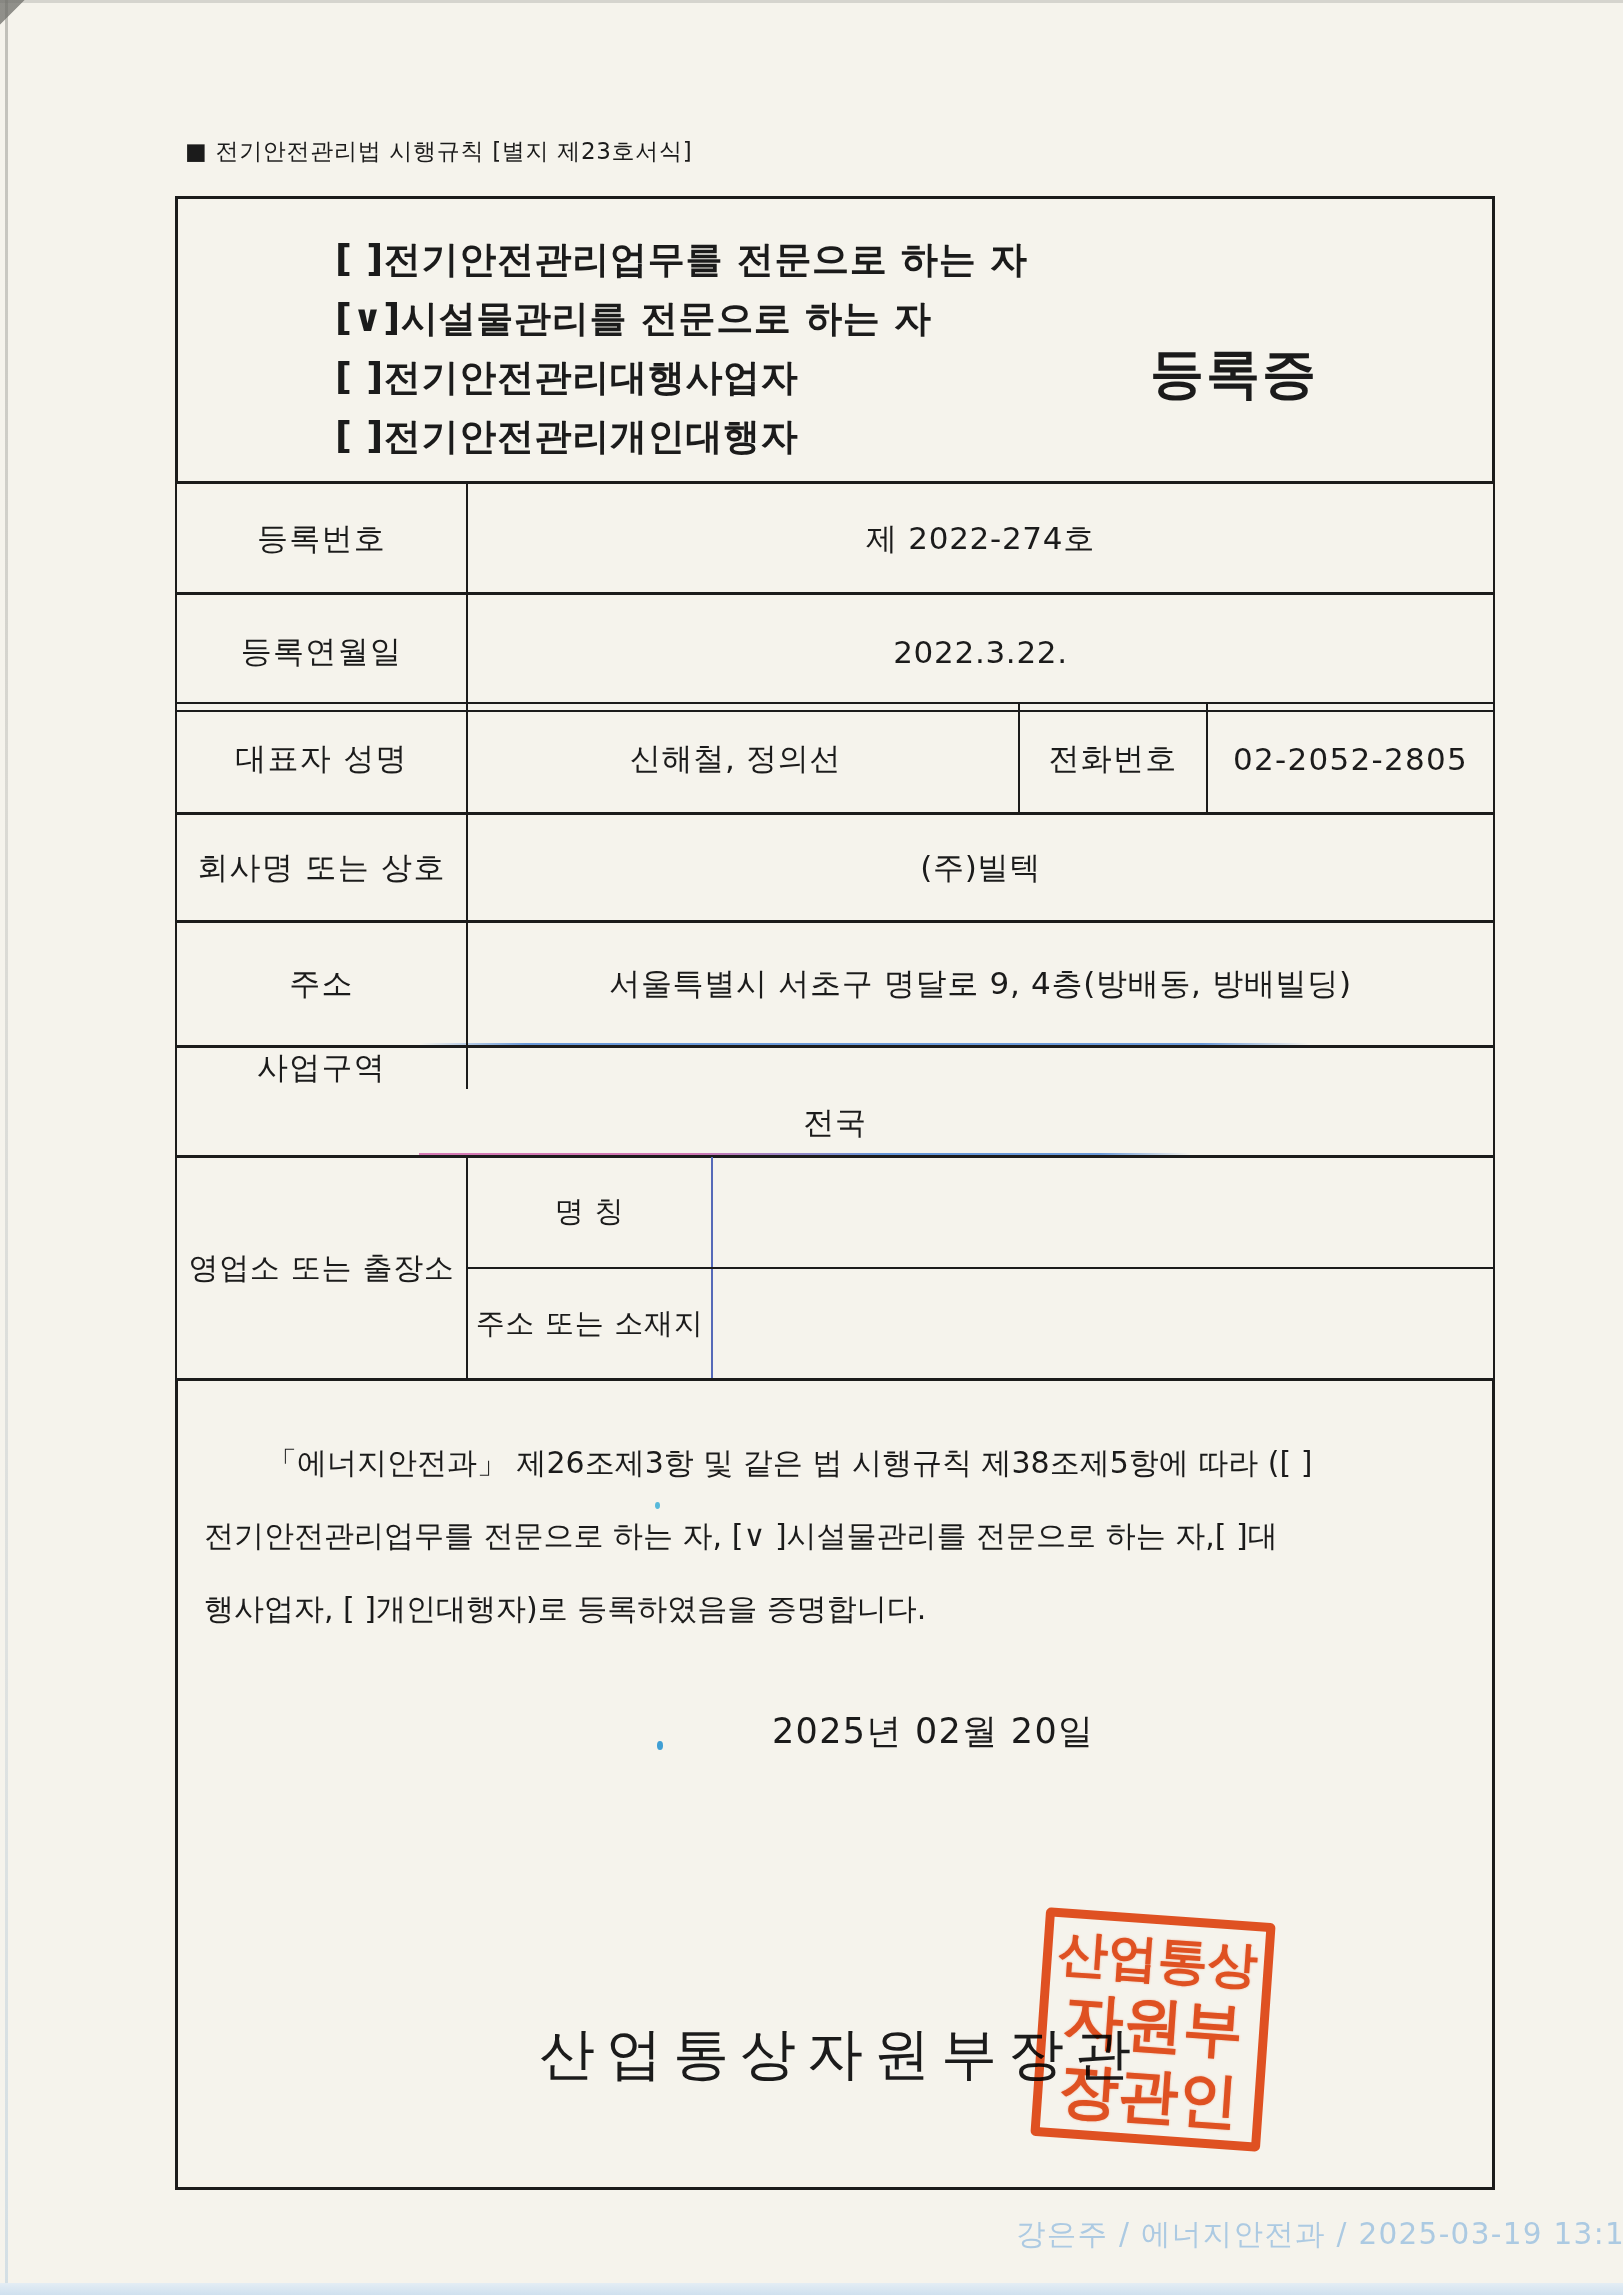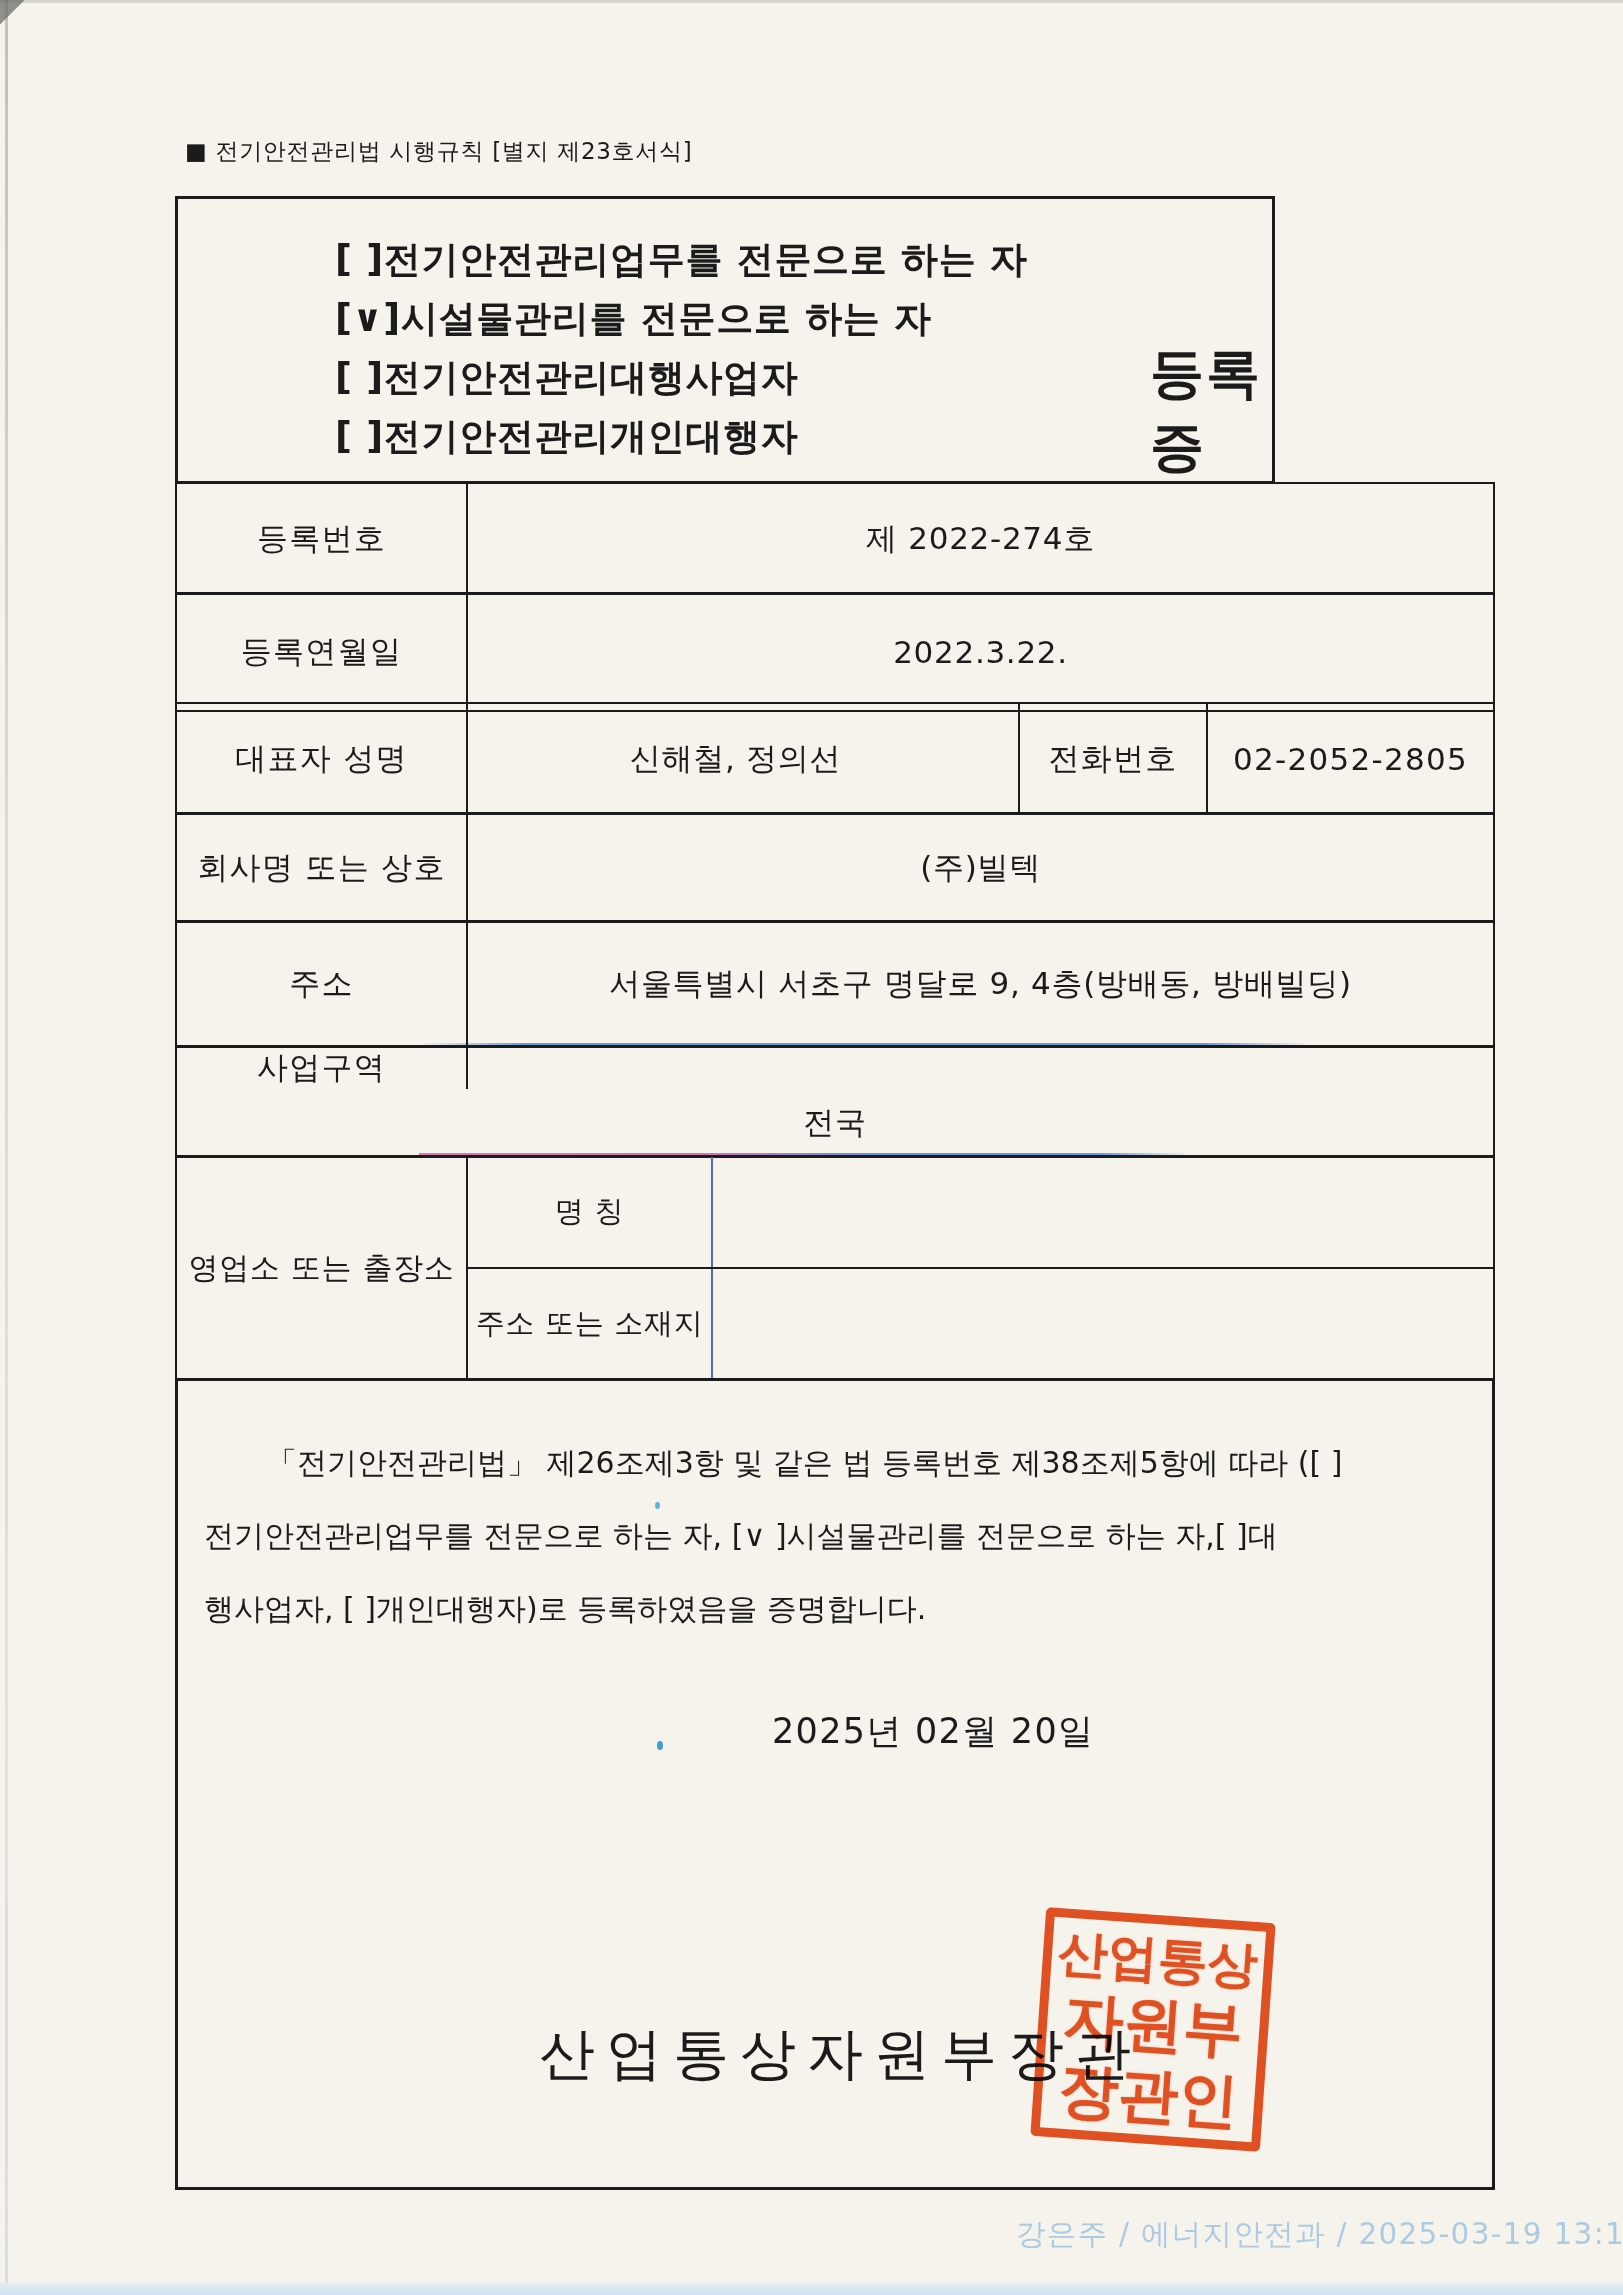--- a/index.html
+++ b/index.html
@@ -23,21 +23,21 @@
   .tint2{left:419px;top:1153px;width:772px;
     background:linear-gradient(90deg,rgba(212,115,178,.95) 0%,rgba(207,111,176,.95) 35%,rgba(91,143,216,.95) 60%,rgba(91,143,216,.9) 88%,rgba(91,143,216,0) 100%);}
   .speck{position:absolute;border-radius:50%;}
   .speck1{left:655px;top:1502px;width:5.2px;height:7.2px;background:#30aad6;opacity:.8;}
   .speck2{left:657px;top:1741px;width:5.9px;height:8.5px;background:#1f8fd0;opacity:.85;}
 
   
   .form-header{position:absolute;left:185px;top:136px;font-size:23px;font-weight:500;letter-spacing:0.7px;}
 
   
-  .title-box{position:absolute;left:175px;top:196px;width:1100px;height:288px;border:3.3px solid #1b1b1b;}
+  .title-box{position:absolute;left:175px;top:196px;width:1320px;height:288px;border:3.3px solid #1b1b1b;}
   .options{position:absolute;left:157px;top:31px;display:flex;flex-direction:column;}
   .option{height:59px;display:flex;align-items:center;font-size:37px;font-weight:700;letter-spacing:0.7px;white-space:nowrap;}
   .cert-title{position:absolute;left:972px;top:139px;font-size:54px;font-weight:800;letter-spacing:2px;}
 
   
   .trow{position:absolute;left:175px;width:1320px;border:2.6px solid #1b1b1b;display:flex;background:transparent;}
   .r1{top:482px;height:113px;}
   .r2{top:592px;height:120px;}
   .r3{top:702px;height:113px;}
   .r4{top:812px;height:111px;}
@@ -146,21 +146,21 @@
       </div>
       <div class="subrow">
         <div class="sub-label">주소 또는 소재지</div>
         <div class="sub-value"></div>
       </div>
     </div>
   </div>
 
   <div class="cert-box">
     <div class="cert-text">
-      <div class="cert-line1">「전기안전관리법」  제26조제3항 및 같은 법 등록번호 제38조제5항에 따라 ([  ]</div>
+      <div class="cert-line1">「에너지안전과」  제26조제3항 및 같은 법 시행규칙 제38조제5항에 따라 ([  ]</div>
       <div>전기안전관리업무를 전문으로 하는 자, [∨ ]시설물관리를 전문으로 하는 자,[  ]대</div>
       <div>행사업자, [  ]개인대행자)로 등록하였음을 증명합니다.</div>
     </div>
 
     <div class="cert-date">2025년    02월    20일</div>
 
     <div class="issuer">산업통상자원부장관</div>
 
     <div class="seal">
       <div class="seal-row seal-row1">산업통상</div>

